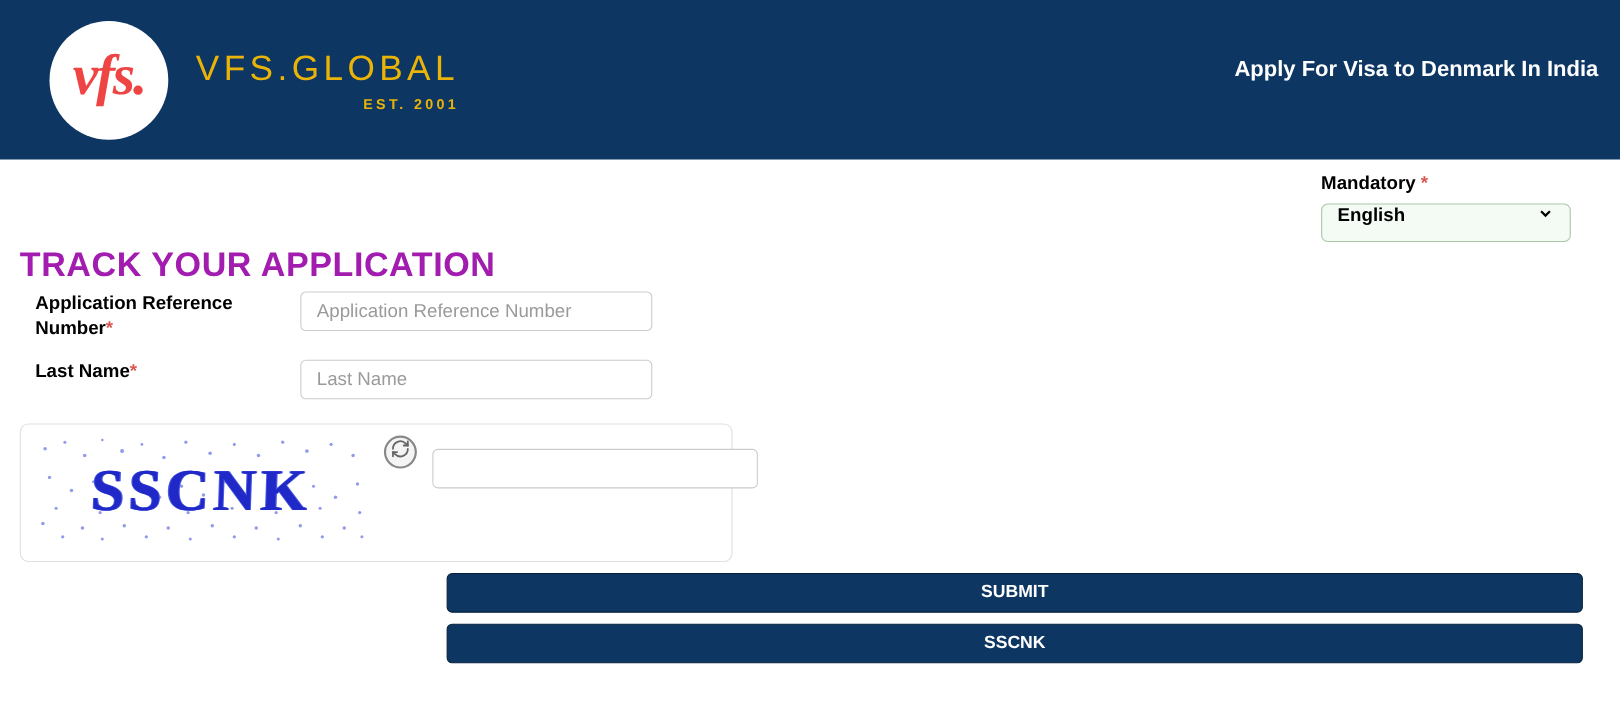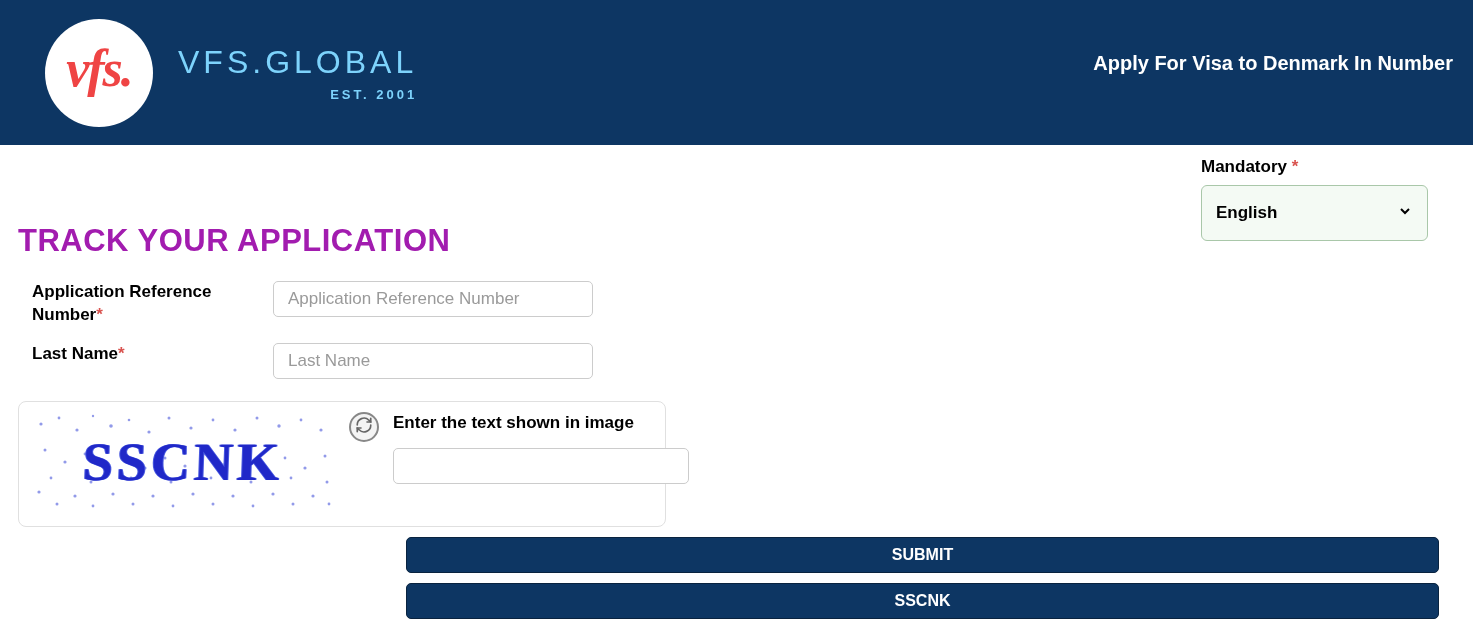--- a/index.html
+++ b/index.html
@@ -17,52 +17,52 @@
   .logo-circle {
     width: 108px; height: 108px; border-radius: 50%; background: #fff;
     display: flex; align-items: center; justify-content: center;
   }
   .logo-circle span {
     font-family: 'Brush Script MT', cursive, serif;
     font-style: italic; font-weight: bold;
     font-size: 52px; color: #ef4444; letter-spacing: -2px;
     transform: translateY(-4px);
   }
-  .logo-text { color: #7dd3fc; }
+  .logo-text { color: #eab308; }
   .logo-text .brand { font-size: 32px; letter-spacing: 4px; font-weight: 400; }
   .logo-text .est { font-size: 13px; letter-spacing: 3px; font-weight: bold; text-align: right; margin-top: 6px; }
   .header-right {
     position: absolute; right: 20px; top: 52px;
     color: #fff; font-size: 20px; font-weight: bold;
   }
   
   .content { position: relative; padding: 12px 34px 40px 18px; }
   
   .mandatory-block { position: absolute; right: 45px; top: 12px; }
   .mandatory-label { font-weight: bold; font-size: 17px; }
   .mandatory-label .star { color: #d9534f; }
   .lang-select-wrap {
     margin-top: 8px;
-    width: 227px; height: 56px;
+    width: 227px; height: 35px;
     border: 1px solid #a9c7a9;
     border-radius: 6px;
     background: #f4faf4;
-    display: flex; align-items: center; justify-content: space-between;
+    display: flex; align-items: flex-start; justify-content: space-between;
     padding: 0 14px;
     cursor: pointer;
   }
   .lang-select-wrap .sel-text { font-weight: bold; font-size: 17px; }
   .lang-select-wrap svg { width: 16px; height: 16px; }
   
   h1.page-title {
     color: #a21caf; font-size: 31px; font-weight: bold;
     margin-top: 66px; letter-spacing: 0.5px;
   }
   
-  .form-row { display: flex; margin-top: 22px; }
+  .form-row { display: flex; margin-top: 6px; }
   .form-row + .form-row { margin-top: 16px; }
   .form-label { width: 255px; padding-left: 14px; font-weight: bold; font-size: 17px; line-height: 1.35; }
   .form-label .star { color: #d9534f; }
   .text-input {
     width: 320px; height: 36px;
     border: 1px solid #ccc; border-radius: 5px;
     padding: 0 14px; font-size: 17px; color: #333;
   }
   .text-input::placeholder { color: #9a9a9a; }
   
@@ -112,21 +112,21 @@
 <div class="header">
   <div class="logo-wrap">
     <div class="logo-circle">
       <span>vfs.</span>
     </div>
     <div class="logo-text">
       <div class="brand">VFS.GLOBAL</div>
       <div class="est">EST. 2001</div>
     </div>
   </div>
-  <div class="header-right">Apply For Visa to Denmark  In Number</div>
+  <div class="header-right">Apply For Visa to Denmark  In India</div>
 </div>
 
 <div class="content">
 
   <div class="mandatory-block">
     <div class="mandatory-label">
       <span>Mandatory</span>
       <span class="star">*</span>
     </div>
     <div class="lang-select-wrap">
@@ -221,21 +221,20 @@
       <span>
         <svg viewBox="0 0 24 24" fill="none" stroke="#666" stroke-width="2.2" stroke-linecap="round">
           <path d="M3 12a9 9 0 0 1 15.5-6.4L21 8"></path>
           <path d="M21 3v5h-5"></path>
           <path d="M21 12a9 9 0 0 1-15.5 6.4L3 16"></path>
           <path d="M3 21v-5h5"></path>
         </svg>
       </span>
     </div>
     <div class="captcha-right">
-      <div class="captcha-label">Enter the text shown in image</div>
       <input class="captcha-input" type="text" style="">
     </div>
   </div>
 
   <div class="btn-row">
     <button class="btn">SUBMIT</button>
     <button class="btn">SSCNK</button>
   </div>
 
 </div>

